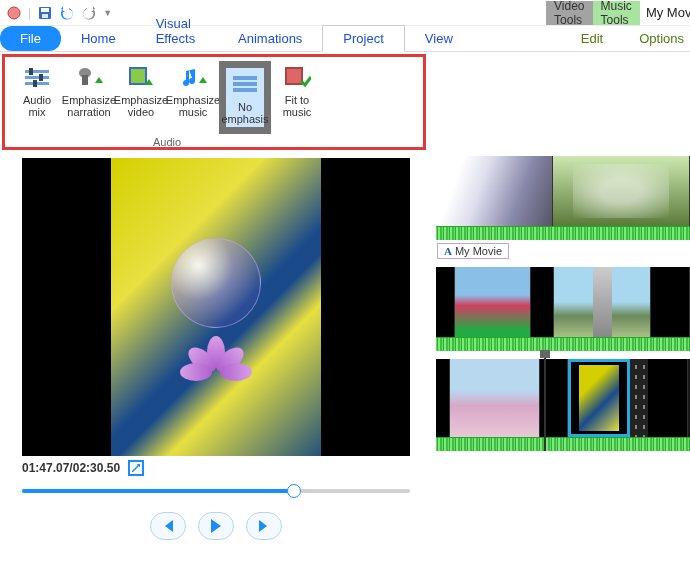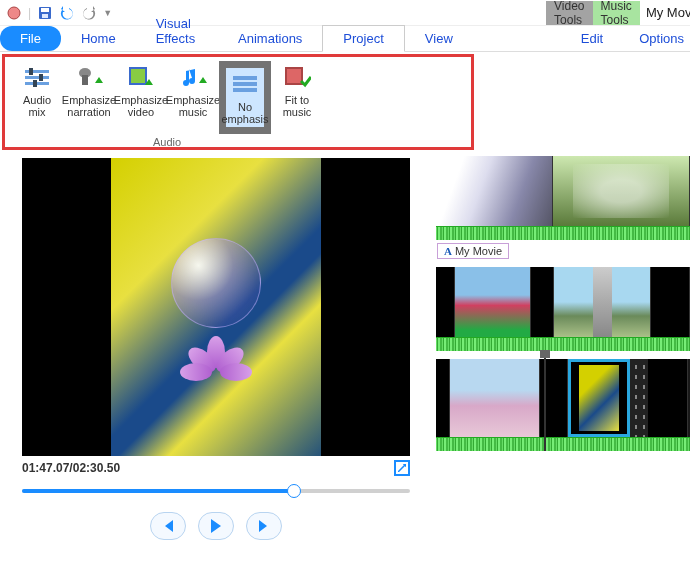--- a/index.html
+++ b/index.html
@@ -14,43 +14,43 @@
   .ctab.video { background: #a3a3a3; }
   .ctab.music { background: #a8e4a0; }
   .title-text { margin-left: 6px; font-size: 13px; color: #222; white-space: nowrap; }
 
   
   .tabs { height: 26px; display: flex; align-items: flex-end; border-bottom: 1px solid #ddd; background:#fff;}
   .tab { padding: 5px 20px; font-size: 13px; color: #1d4ed8; cursor: pointer; }
   .tab.file { background: #1a8cff; color: #fff; padding: 5px 20px; border-radius: 12px; }
   .tab.active { border: 1px solid #ccc; border-bottom: 1px solid #fff; background:#fff; margin-bottom:-1px;}
   .subtabs { display:flex; margin-left:102px; gap:24px; }
-  .subtab { font-size:13px; color:#1d4ed8; padding:5px 6px; }
-
-  
-  .ribbon { display:flex; padding: 4px; border:3px solid #e03a3a; margin:2px; width:472px; height:96px;}
+  .subtab { font-size:13px; color:#4d7c0f; padding:5px 6px; }
+
+  
+  .ribbon { display:flex; padding: 4px; border:3px solid #e03a3a; margin:2px; width:424px; height:96px;}
   .group { display:flex; flex-direction:column; align-items:center; border-right:1px solid #ddd; padding:0 2px;}
   .group:last-child { border-right:none; }
   .group-items { display:flex; flex:1; }
   .group-label { font-size:11px; color:#666; padding:2px 0;}
   .ritem { display:flex; flex-direction:column; align-items:center; justify-content:flex-start; width:52px; padding:2px 1px; cursor:pointer; text-align:center; line-height:1.1; font-size:11px;}
   .ritem.selected { background:#cde6ff; border:7px solid #737373; }
   .ritem-icon { width:32px; height:28px; margin-bottom:3px; display:flex; align-items:center; justify-content:center;}
   .aspect-icon { border:2px solid #6aa0e0; background:#fff; }
 
   
   .main { display:flex; height:420px; }
   .preview-pane { width:432px; padding:6px 14px; display:flex; flex-direction:column; align-items:center; }
   .preview { width:388px; height:298px; background:#000; display:flex; align-items:center; justify-content:center; position:relative;}
   .preview-img { width:210px; height:298px; background:linear-gradient(135deg,#d4d000 0%,#e8e040 30%,#1a4a8a 55%,#1a4a8a 60%,#e8e040 70%,#24527a 100%); position:relative; overflow:hidden;}
   .bubble { position:absolute; width:90px; height:90px; border-radius:50%; background:radial-gradient(circle at 30% 30%, rgba(255,255,255,0.9), rgba(180,150,255,0.4) 40%, rgba(120,90,200,0.2) 70%, transparent); top:80px; left:60px; border:1px solid rgba(200,180,255,0.5);}
   .flower { position:absolute; width:70px; height:50px; bottom:70px; left:70px; }
   .petal { position:absolute; width:18px; height:32px; background:linear-gradient(#d8a0e8,#b060d0); border-radius:50% 50% 50% 50%; }
   
-  .time-row { display:flex; width:388px; justify-content:space-between; align-items:center; gap:8px; margin-top:4px;}
+  .time-row { display:flex; width:388px; justify-content:flex-start; align-items:center; gap:8px; margin-top:4px;}
   .time-text { font-size:12px; color:#333; font-weight:600;}
   .fullscreen-icon { width:16px; height:16px; border:2px solid #1a8cff; display:flex; align-items:center; justify-content:center;}
 
   .slider-row { width:388px; margin-top:8px; position:relative; height:14px;}
   .slider-track { height:4px; background:#d0d0d0; border-radius:2px; position:absolute; top:5px; width:100%;}
   .slider-fill { height:4px; background:#1a8cff; border-radius:2px; position:absolute; top:5px; width:70%;}
   .slider-thumb { width:14px; height:14px; background:#fff; border:1px solid #1a8cff; border-radius:50%; position:absolute; top:0; left:calc(70% - 7px);}
 
   .controls { display:flex; gap:12px; margin-top:14px;}
   .ctrl-btn { width:36px; height:28px; border:1px solid #b8d4f0; border-radius:14px; background:#f4f9ff; display:flex; align-items:center; justify-content:center; cursor:pointer;}

